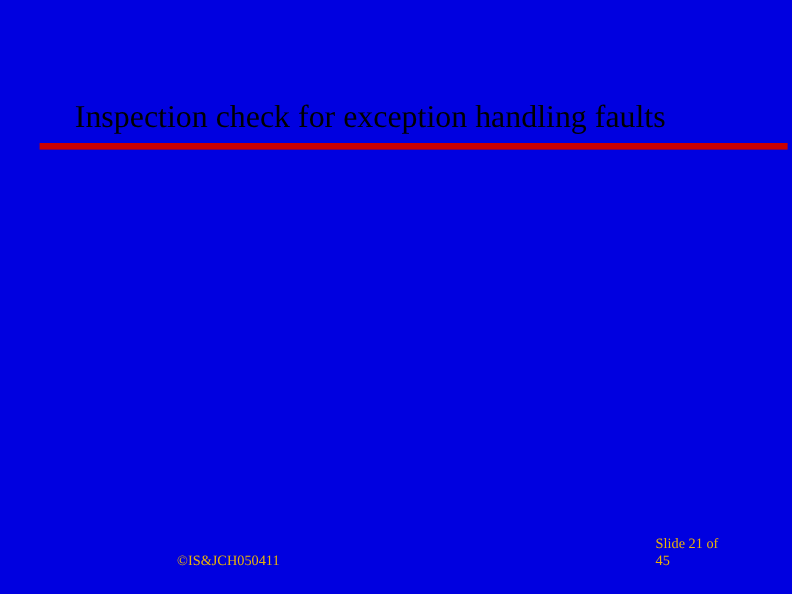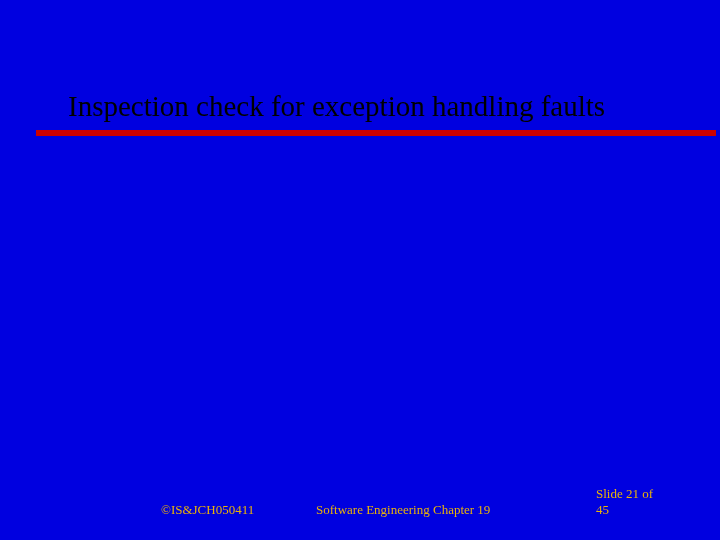--- a/index.html
+++ b/index.html
@@ -68,16 +68,15 @@
   }
 </style>
 </head>
 <body>
 
 <div class="slide">
   <div class="title">Inspection check for exception handling faults</div>
   <div class="rule"></div>
   <div class="footer">
     <span class="footer-left">©IS&amp;JCH050411</span>
-    <span class="footer-center">Software Engineering  Chapter 19</span>
     <span class="footer-right">Slide 21 of 45</span>
   </div>
 </div>
 
 </body></html>

